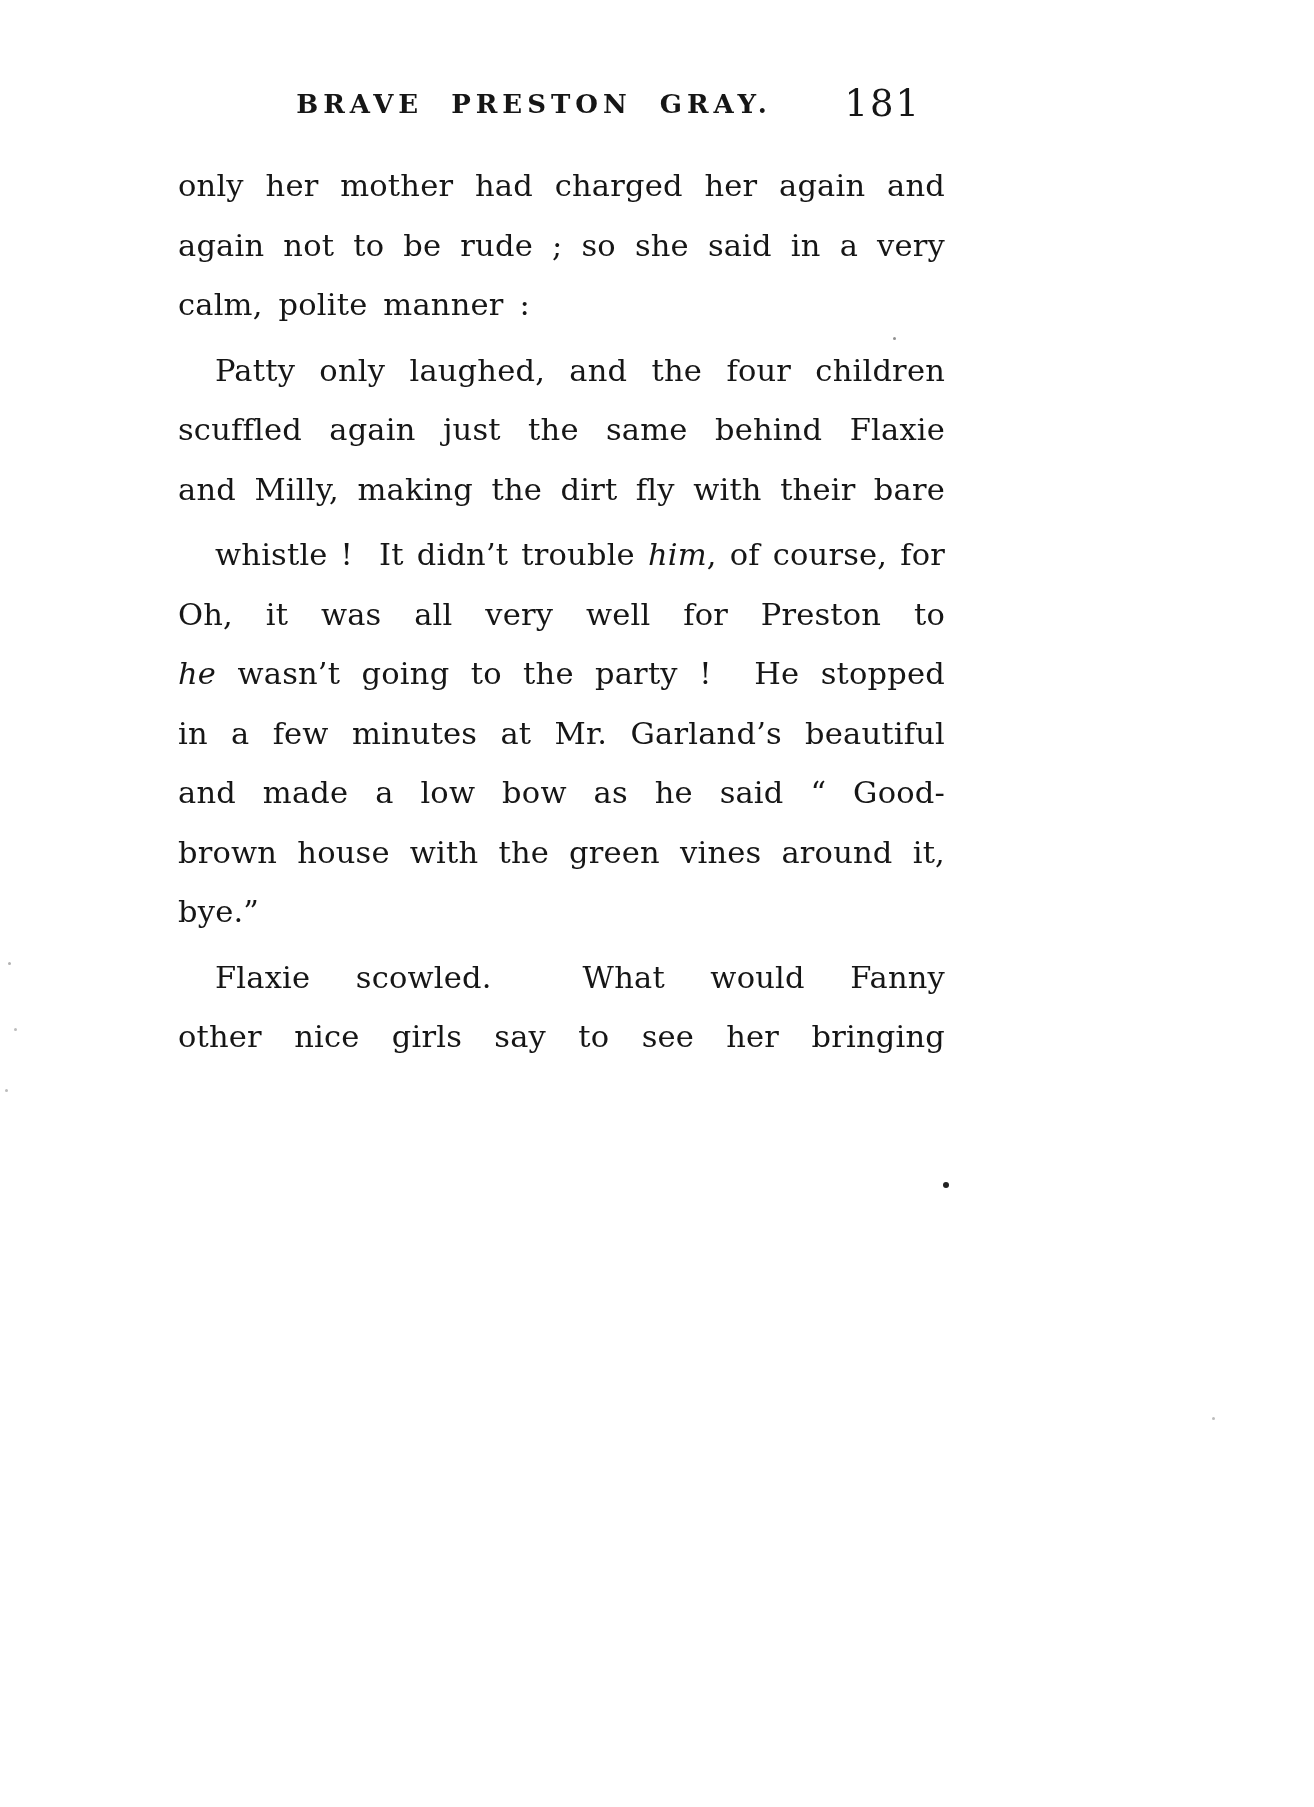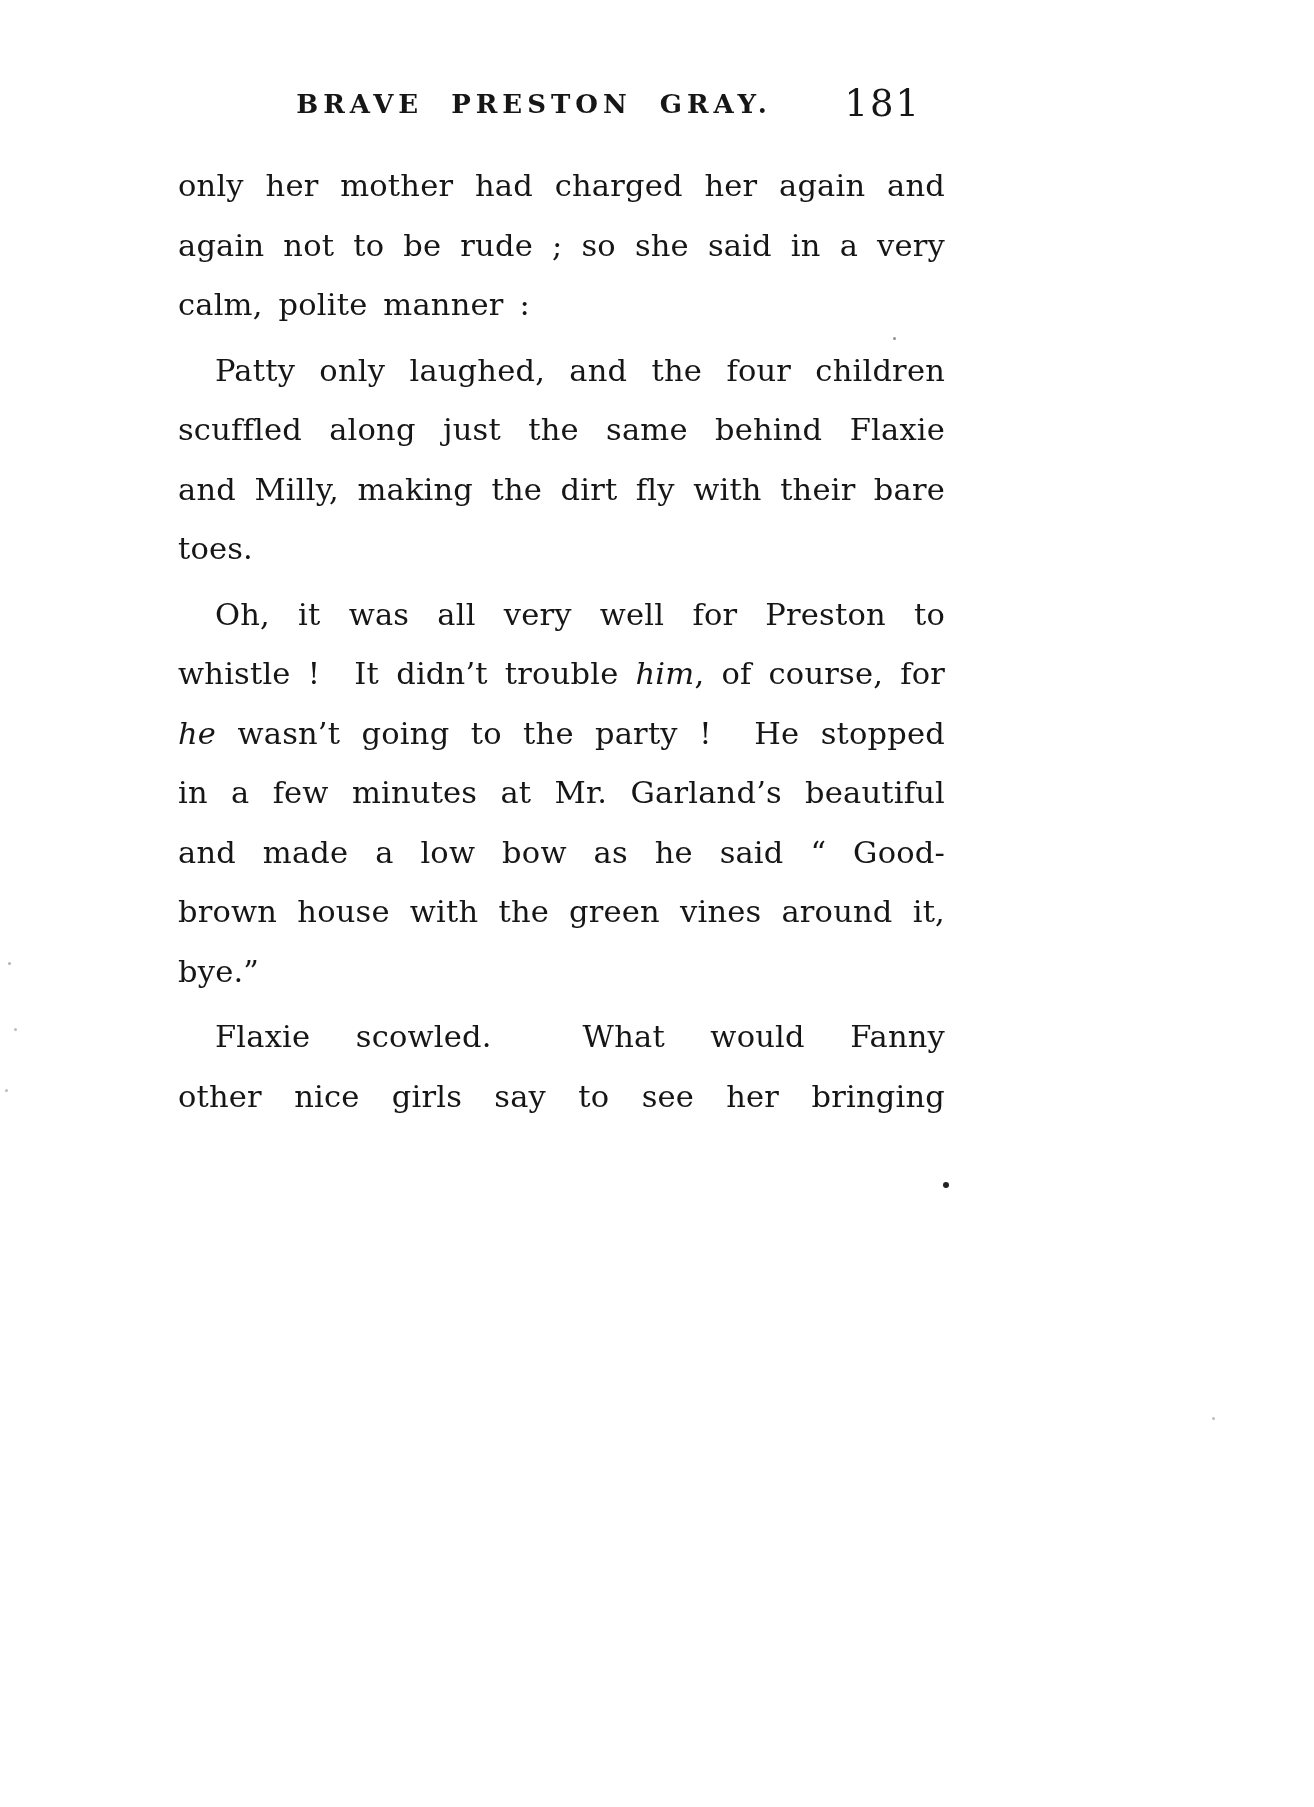--- a/index.html
+++ b/index.html
@@ -79,27 +79,26 @@
 </div>
 
 <div class="text-block">
     <div class="para">
       <div class="line j"><span>only her mother had charged her again and</span></div>
       <div class="line j"><span>again not to be rude ; so she said in a very</span></div>
       <div class="line"><span>calm, polite manner :</span></div>
     </div>
     <div class="para indent">
       <div class="line j"><span>Patty only laughed, and the four children</span></div>
-      <div class="line j"><span>scuffled along just the same behind Flaxie</span></div>
+      <div class="line j"><span>scuffled again just the same behind Flaxie</span></div>
       <div class="line j"><span>and Milly, making the dirt fly with their bare</span></div>
-      <div class="line"><span>toes.</span></div>
     </div>
     <div class="para indent">
+      <div class="line j"><span>whistle !&nbsp; It didn’t trouble </span><em>him</em><span>, of course, for</span></div>
       <div class="line j"><span>Oh, it was all very well for Preston to</span></div>
-      <div class="line j"><span>whistle !&nbsp; It didn’t trouble </span><em>him</em><span>, of course, for</span></div>
       <div class="line j"><em>he</em><span> wasn’t going to the party !&nbsp; He stopped</span></div>
       <div class="line j"><span>in a few minutes at Mr. Garland’s beautiful</span></div>
       <div class="line j"><span>and made a low bow as he said “ Good-</span></div>
       <div class="line j"><span>brown house with the green vines around it,</span></div>
       <div class="line"><span>bye.”</span></div>
     </div>
     <div class="para indent">
       <div class="line j"><span>Flaxie scowled.&nbsp; What would Fanny</span></div>
       <div class="line j"><span>other nice girls say to see her bringing</span></div>
     </div>

